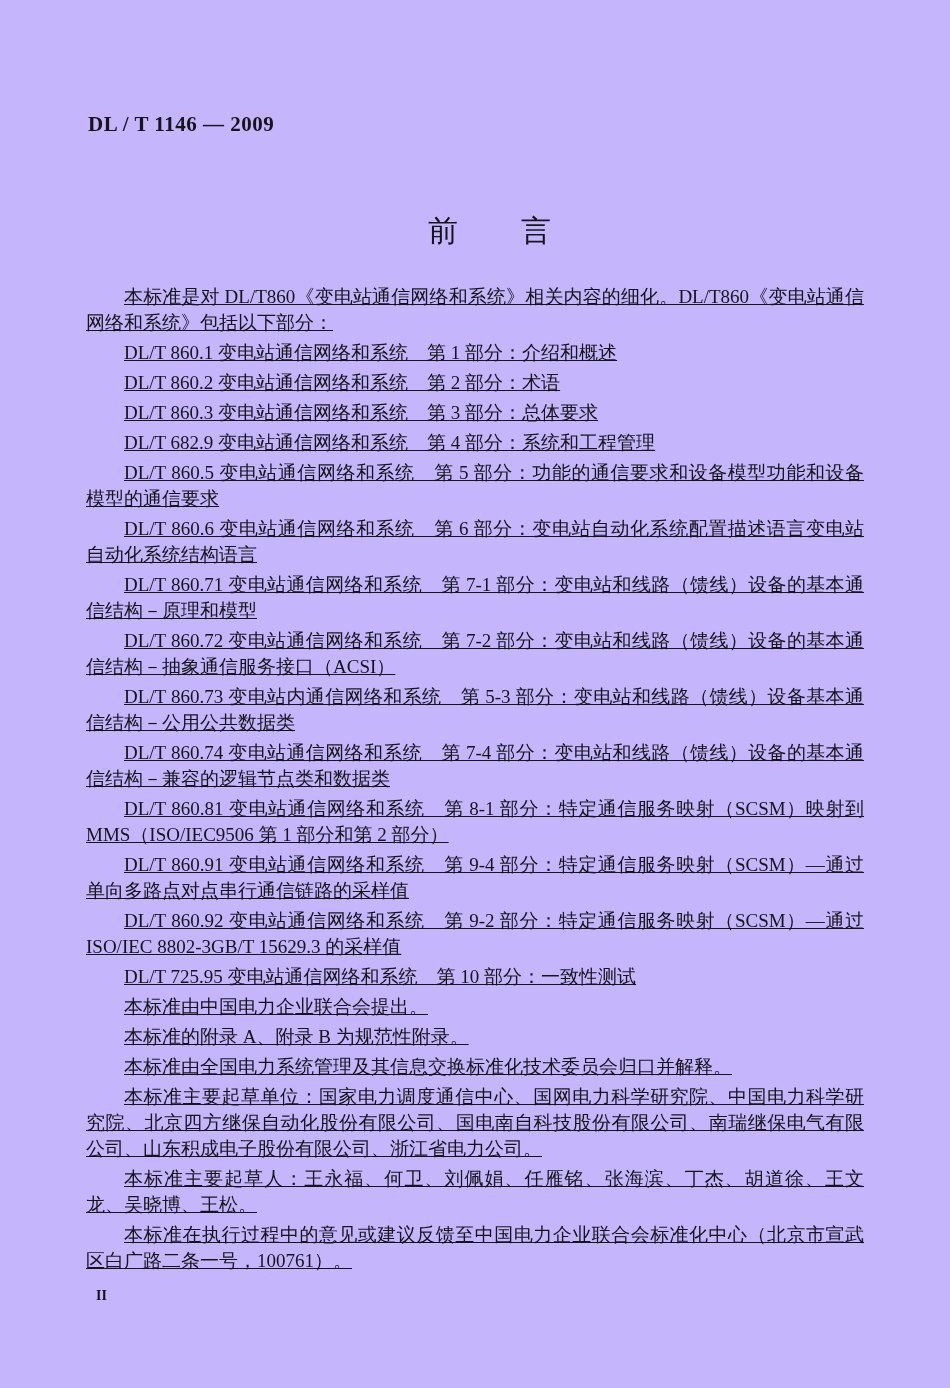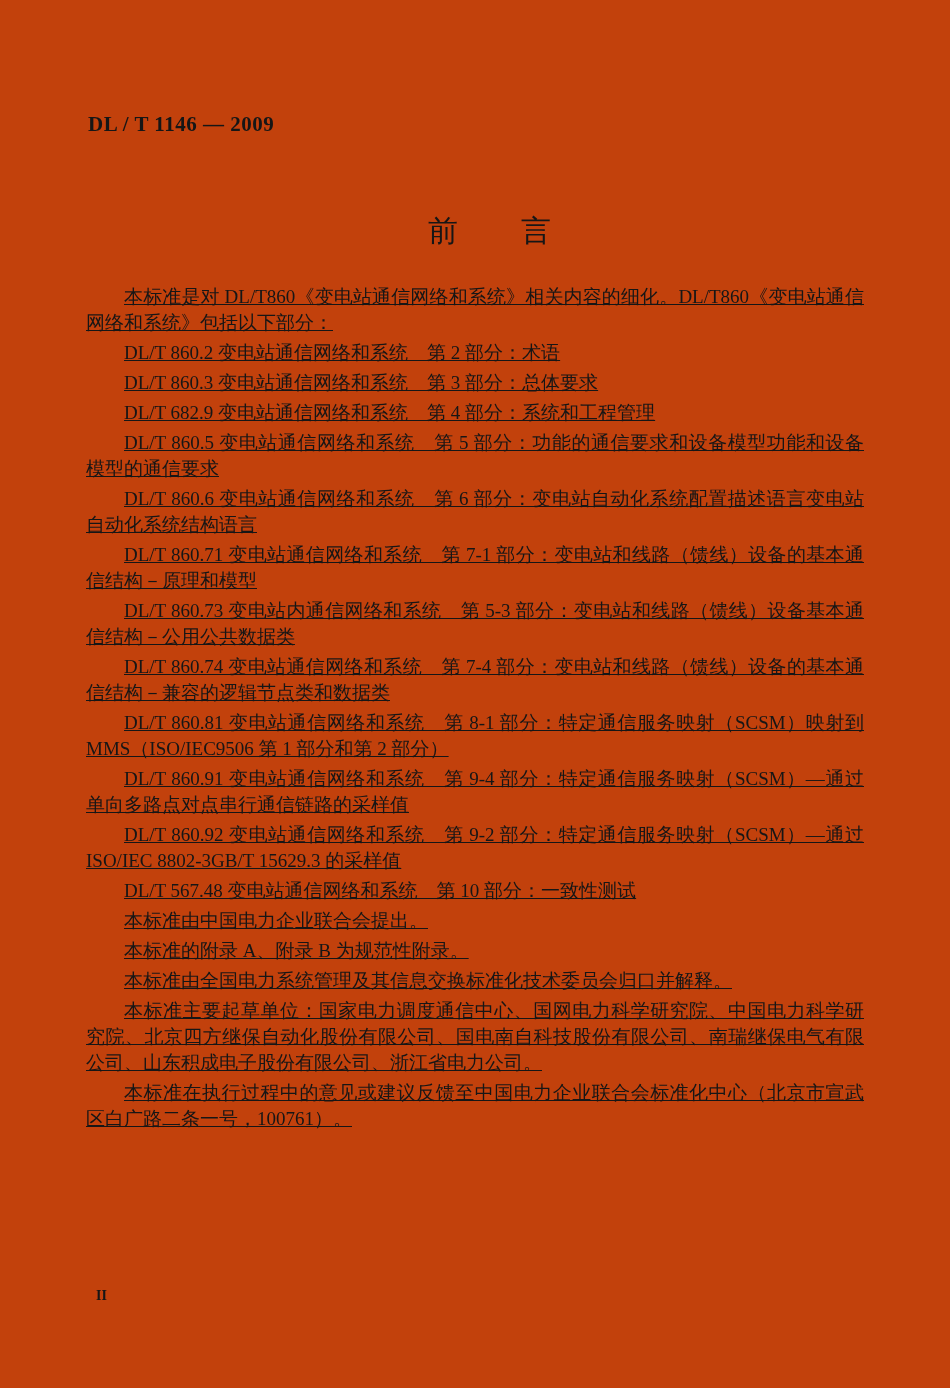--- a/index.html
+++ b/index.html
@@ -8,21 +8,21 @@
     height: 1388px;
     background: #ffffff;
     position: relative;
     font-family: "Liberation Serif", "DejaVu Serif", serif;
     color: #161616;
     overflow: hidden;
   }
   .page {
     position: absolute;
     inset: 0;
-    background: #c2410c;
+    background: #c4b5fd;
   }
   .doc-code {
     position: absolute;
     left: 88px;
     top: 112px;
     font-size: 21px;
     font-weight: bold;
     letter-spacing: 0.5px;
     white-space: nowrap;
   }
@@ -65,34 +65,37 @@
 <body>
 
 <div class="page">
 
   <div class="doc-code">DL / T 1146 — 2009</div>
 
   <h1 class="title">前　　言</h1>
 
   <div class="content">
     <p>本标准是对 DL/T860《变电站通信网络和系统》相关内容的细化。DL/T860《变电站通信网络和系统》包括以下部分：</p>
+    <p>DL/T 860.1 变电站通信网络和系统　第 1 部分：介绍和概述</p>
     <p>DL/T 860.2 变电站通信网络和系统　第 2 部分：术语</p>
     <p>DL/T 860.3 变电站通信网络和系统　第 3 部分：总体要求</p>
     <p>DL/T 682.9 变电站通信网络和系统　第 4 部分：系统和工程管理</p>
     <p>DL/T 860.5 变电站通信网络和系统　第 5 部分：功能的通信要求和设备模型功能和设备模型的通信要求</p>
     <p>DL/T 860.6 变电站通信网络和系统　第 6 部分：变电站自动化系统配置描述语言变电站自动化系统结构语言</p>
     <p>DL/T 860.71 变电站通信网络和系统　第 7-1 部分：变电站和线路（馈线）设备的基本通信结构－原理和模型</p>
+    <p>DL/T 860.72 变电站通信网络和系统　第 7-2 部分：变电站和线路（馈线）设备的基本通信结构－抽象通信服务接口（ACSI）</p>
     <p>DL/T 860.73 变电站内通信网络和系统　第 5-3 部分：变电站和线路（馈线）设备基本通信结构－公用公共数据类</p>
     <p>DL/T 860.74 变电站通信网络和系统　第 7-4 部分：变电站和线路（馈线）设备的基本通信结构－兼容的逻辑节点类和数据类</p>
     <p>DL/T 860.81 变电站通信网络和系统　第 8-1 部分：特定通信服务映射（SCSM）映射到 MMS（ISO/IEC9506 第 1 部分和第 2 部分）</p>
     <p>DL/T 860.91 变电站通信网络和系统　第 9-4 部分：特定通信服务映射（SCSM）—通过单向多路点对点串行通信链路的采样值</p>
     <p>DL/T 860.92 变电站通信网络和系统　第 9-2 部分：特定通信服务映射（SCSM）—通过 ISO/IEC 8802-3GB/T 15629.3 的采样值</p>
-    <p>DL/T 567.48 变电站通信网络和系统　第 10 部分：一致性测试</p>
+    <p>DL/T 725.95 变电站通信网络和系统　第 10 部分：一致性测试</p>
     <p>本标准由中国电力企业联合会提出。</p>
     <p>本标准的附录 A、附录 B 为规范性附录。</p>
     <p>本标准由全国电力系统管理及其信息交换标准化技术委员会归口并解释。</p>
     <p>本标准主要起草单位：国家电力调度通信中心、国网电力科学研究院、中国电力科学研究院、北京四方继保自动化股份有限公司、国电南自科技股份有限公司、南瑞继保电气有限公司、山东积成电子股份有限公司、浙江省电力公司。</p>
+    <p>本标准主要起草人：王永福、何卫、刘佩娟、任雁铭、张海滨、丁杰、胡道徐、王文龙、吴晓博、王松。</p>
     <p>本标准在执行过程中的意见或建议反馈至中国电力企业联合会标准化中心（北京市宣武区白广路二条一号，100761）。</p>
   </div>
 
   <div class="page-number">II</div>
 
 </div>
 
 </body></html>

